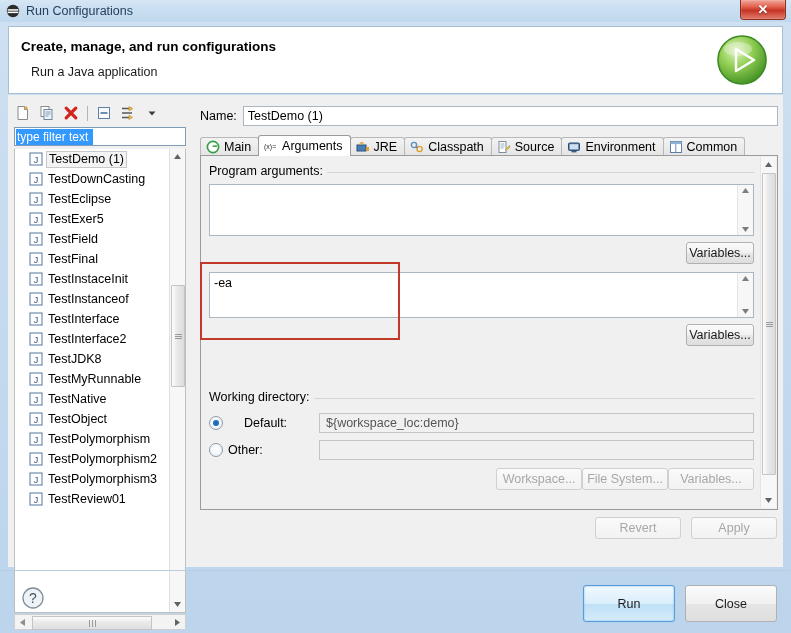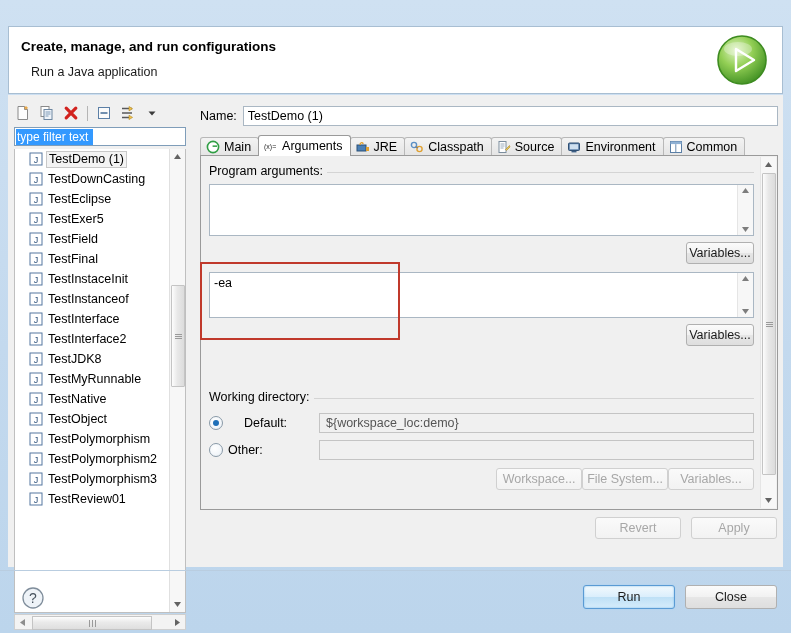--- a/index.html
+++ b/index.html
@@ -356,27 +356,38 @@
     width: 791px; height: 1px; background: #b9cde0;
   }
   .help-btn {
     position: absolute; left: 20px; top: 585px;
     width: 26px; height: 26px;
   }
   .footer-actions {
     position: absolute; right: 14px; top: 585px;
     display: flex; gap: 10px;
   }
-  .footer-actions .btn { min-width: 92px; height: 24px; }
+  .footer-actions .btn { min-width: 92px; height: 37px; }
 </style>
 </head>
 <body>
 
 <div id="app">
 
+  <div class="titlebar">
+    <svg class="title-icon" viewBox="0 0 14 14">
+      <circle cx="7" cy="7" r="6.2" fill="#2b2b2b"></circle>
+      <rect x="1.6" y="5.2" width="10.8" height="1.5" fill="#ffffff"></rect>
+      <rect x="1.6" y="7.6" width="10.8" height="1.5" fill="#ffffff"></rect>
+    </svg>
+    <span class="title-text">Run Configurations</span>
+    <div class="close-btn">
+      <span class="close-x">✕</span>
+    </div>
+  </div>
 
   <div class="banner">
     <div class="banner-title">Create, manage, and run configurations</div>
     <div class="banner-sub">Run a Java application</div>
     <svg class="banner-run-icon" viewBox="0 0 52 52">
       <defs>
         <radialGradient id="gball" cx="38%" cy="30%" r="75%">
           <stop offset="0%" stop-color="#dff3c2"></stop>
           <stop offset="45%" stop-color="#93cf55"></stop>
           <stop offset="100%" stop-color="#3f8f22"></stop>

